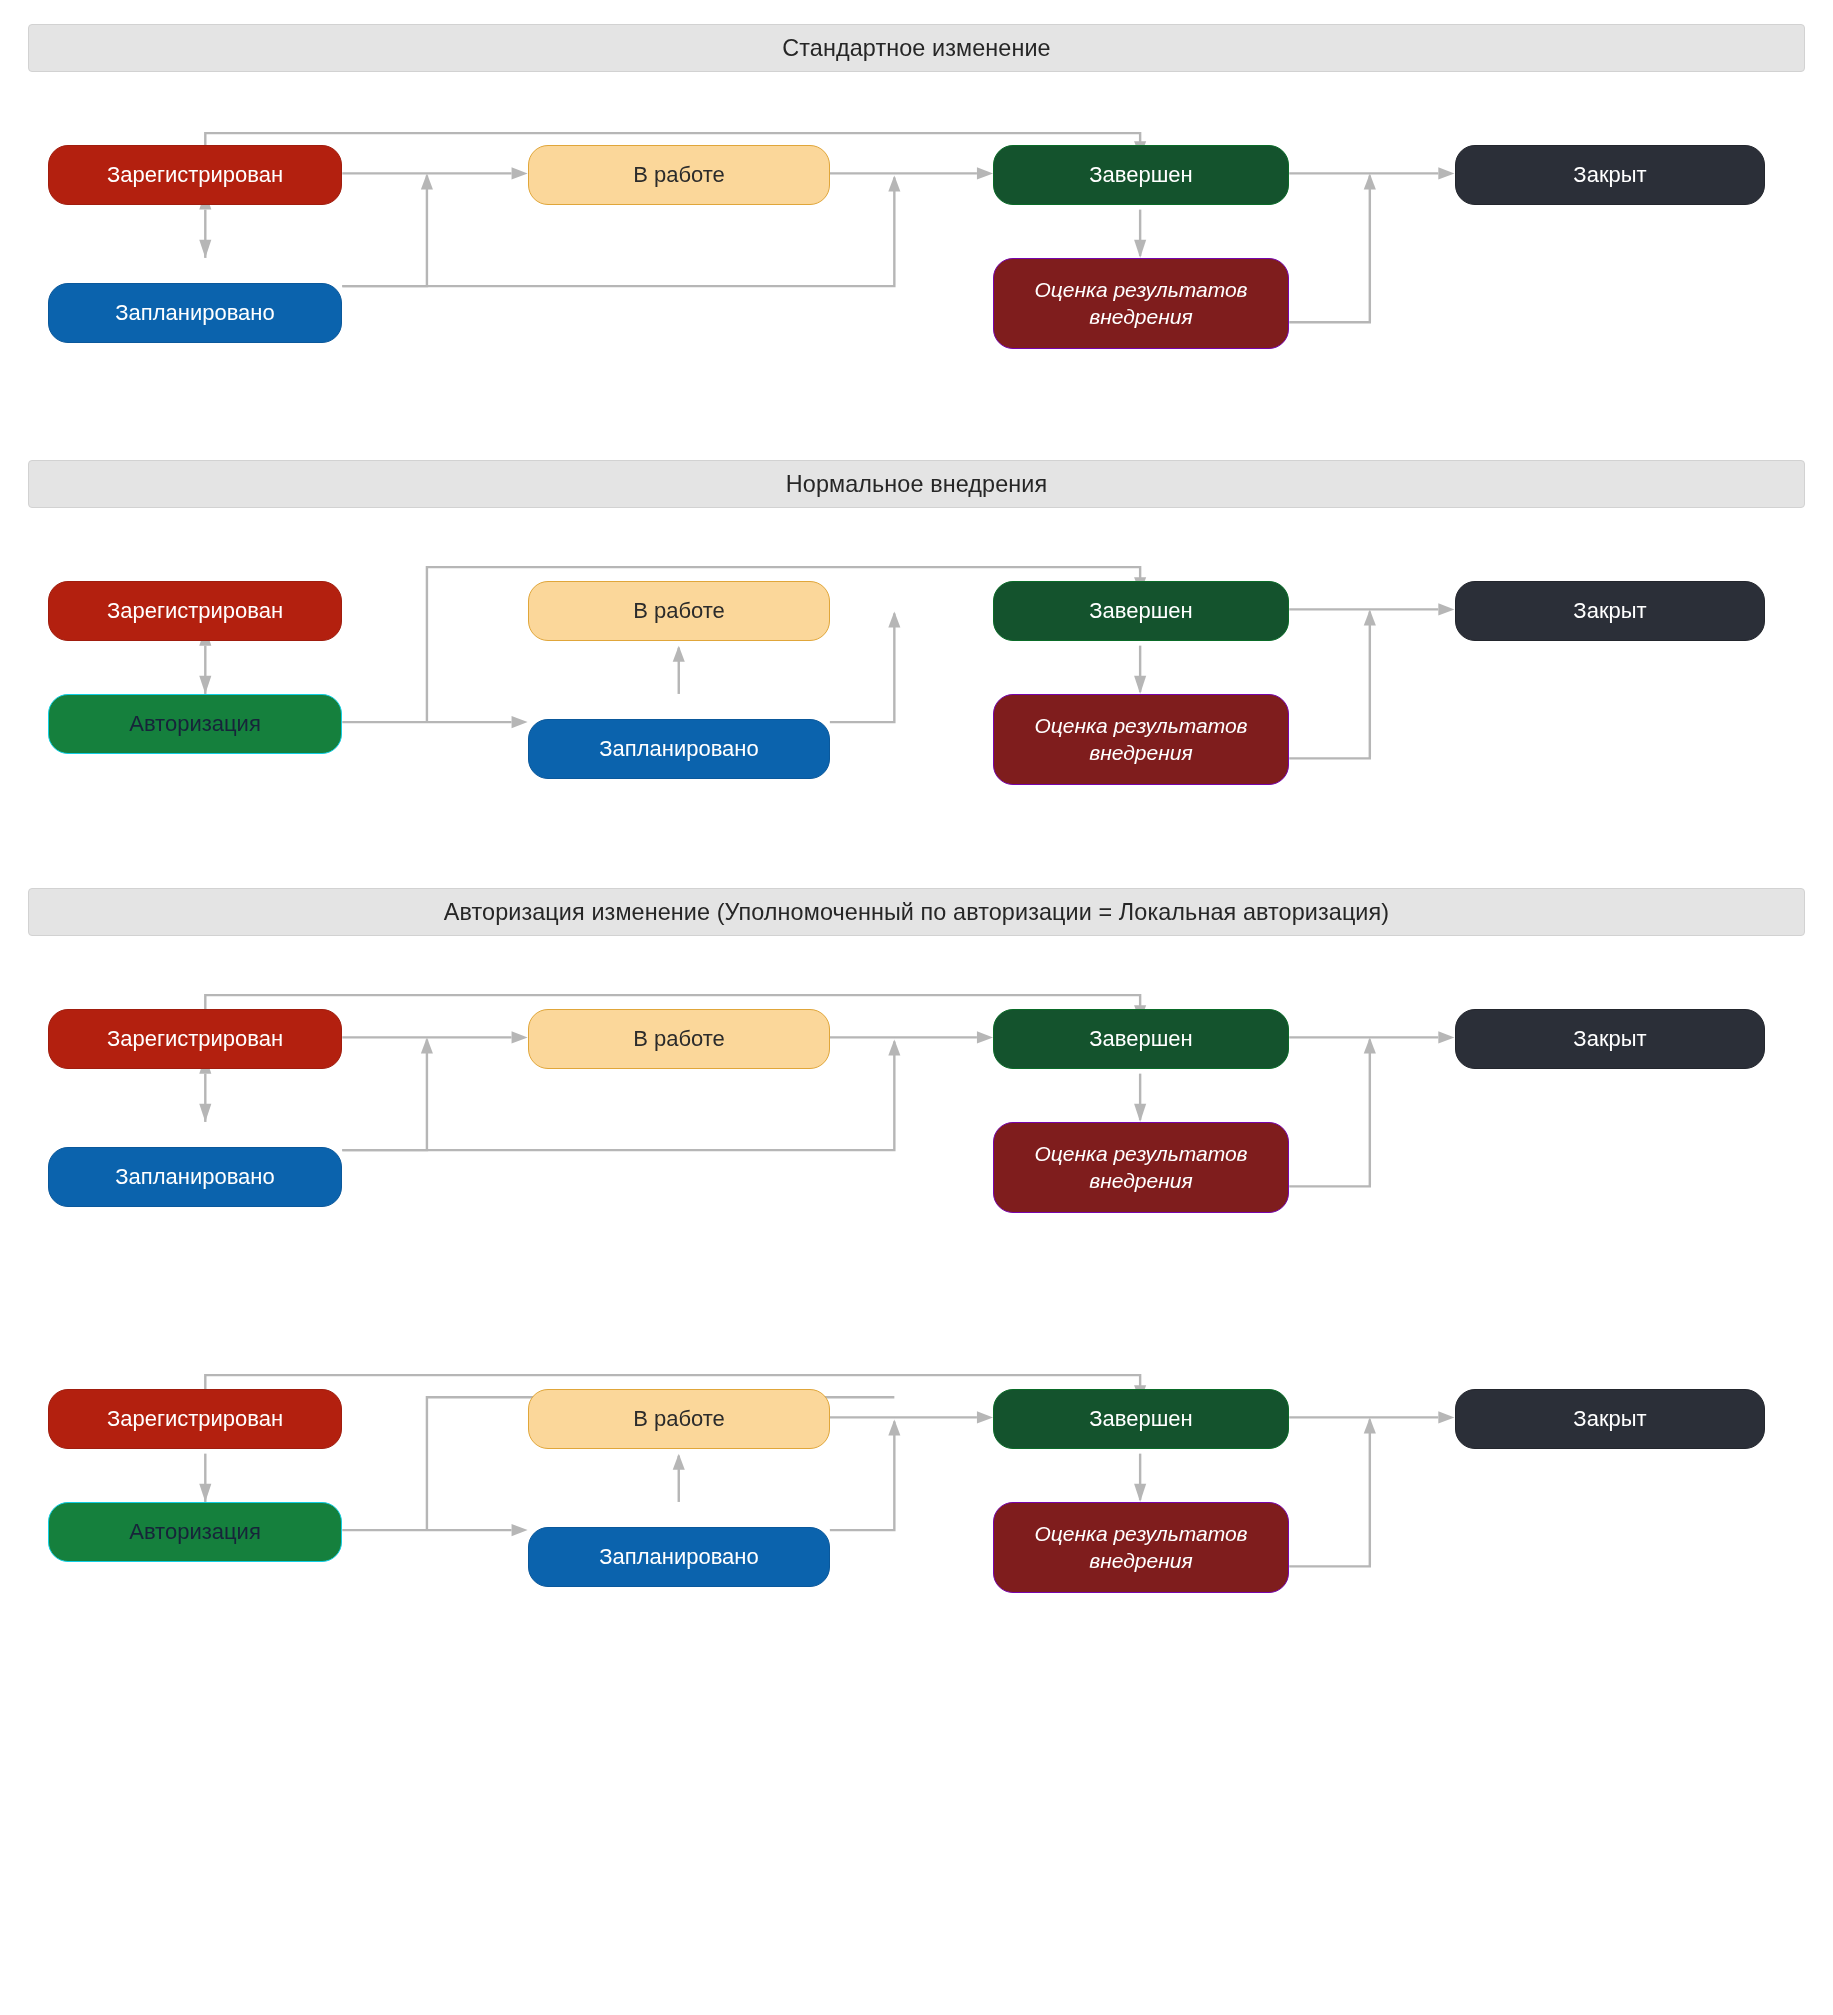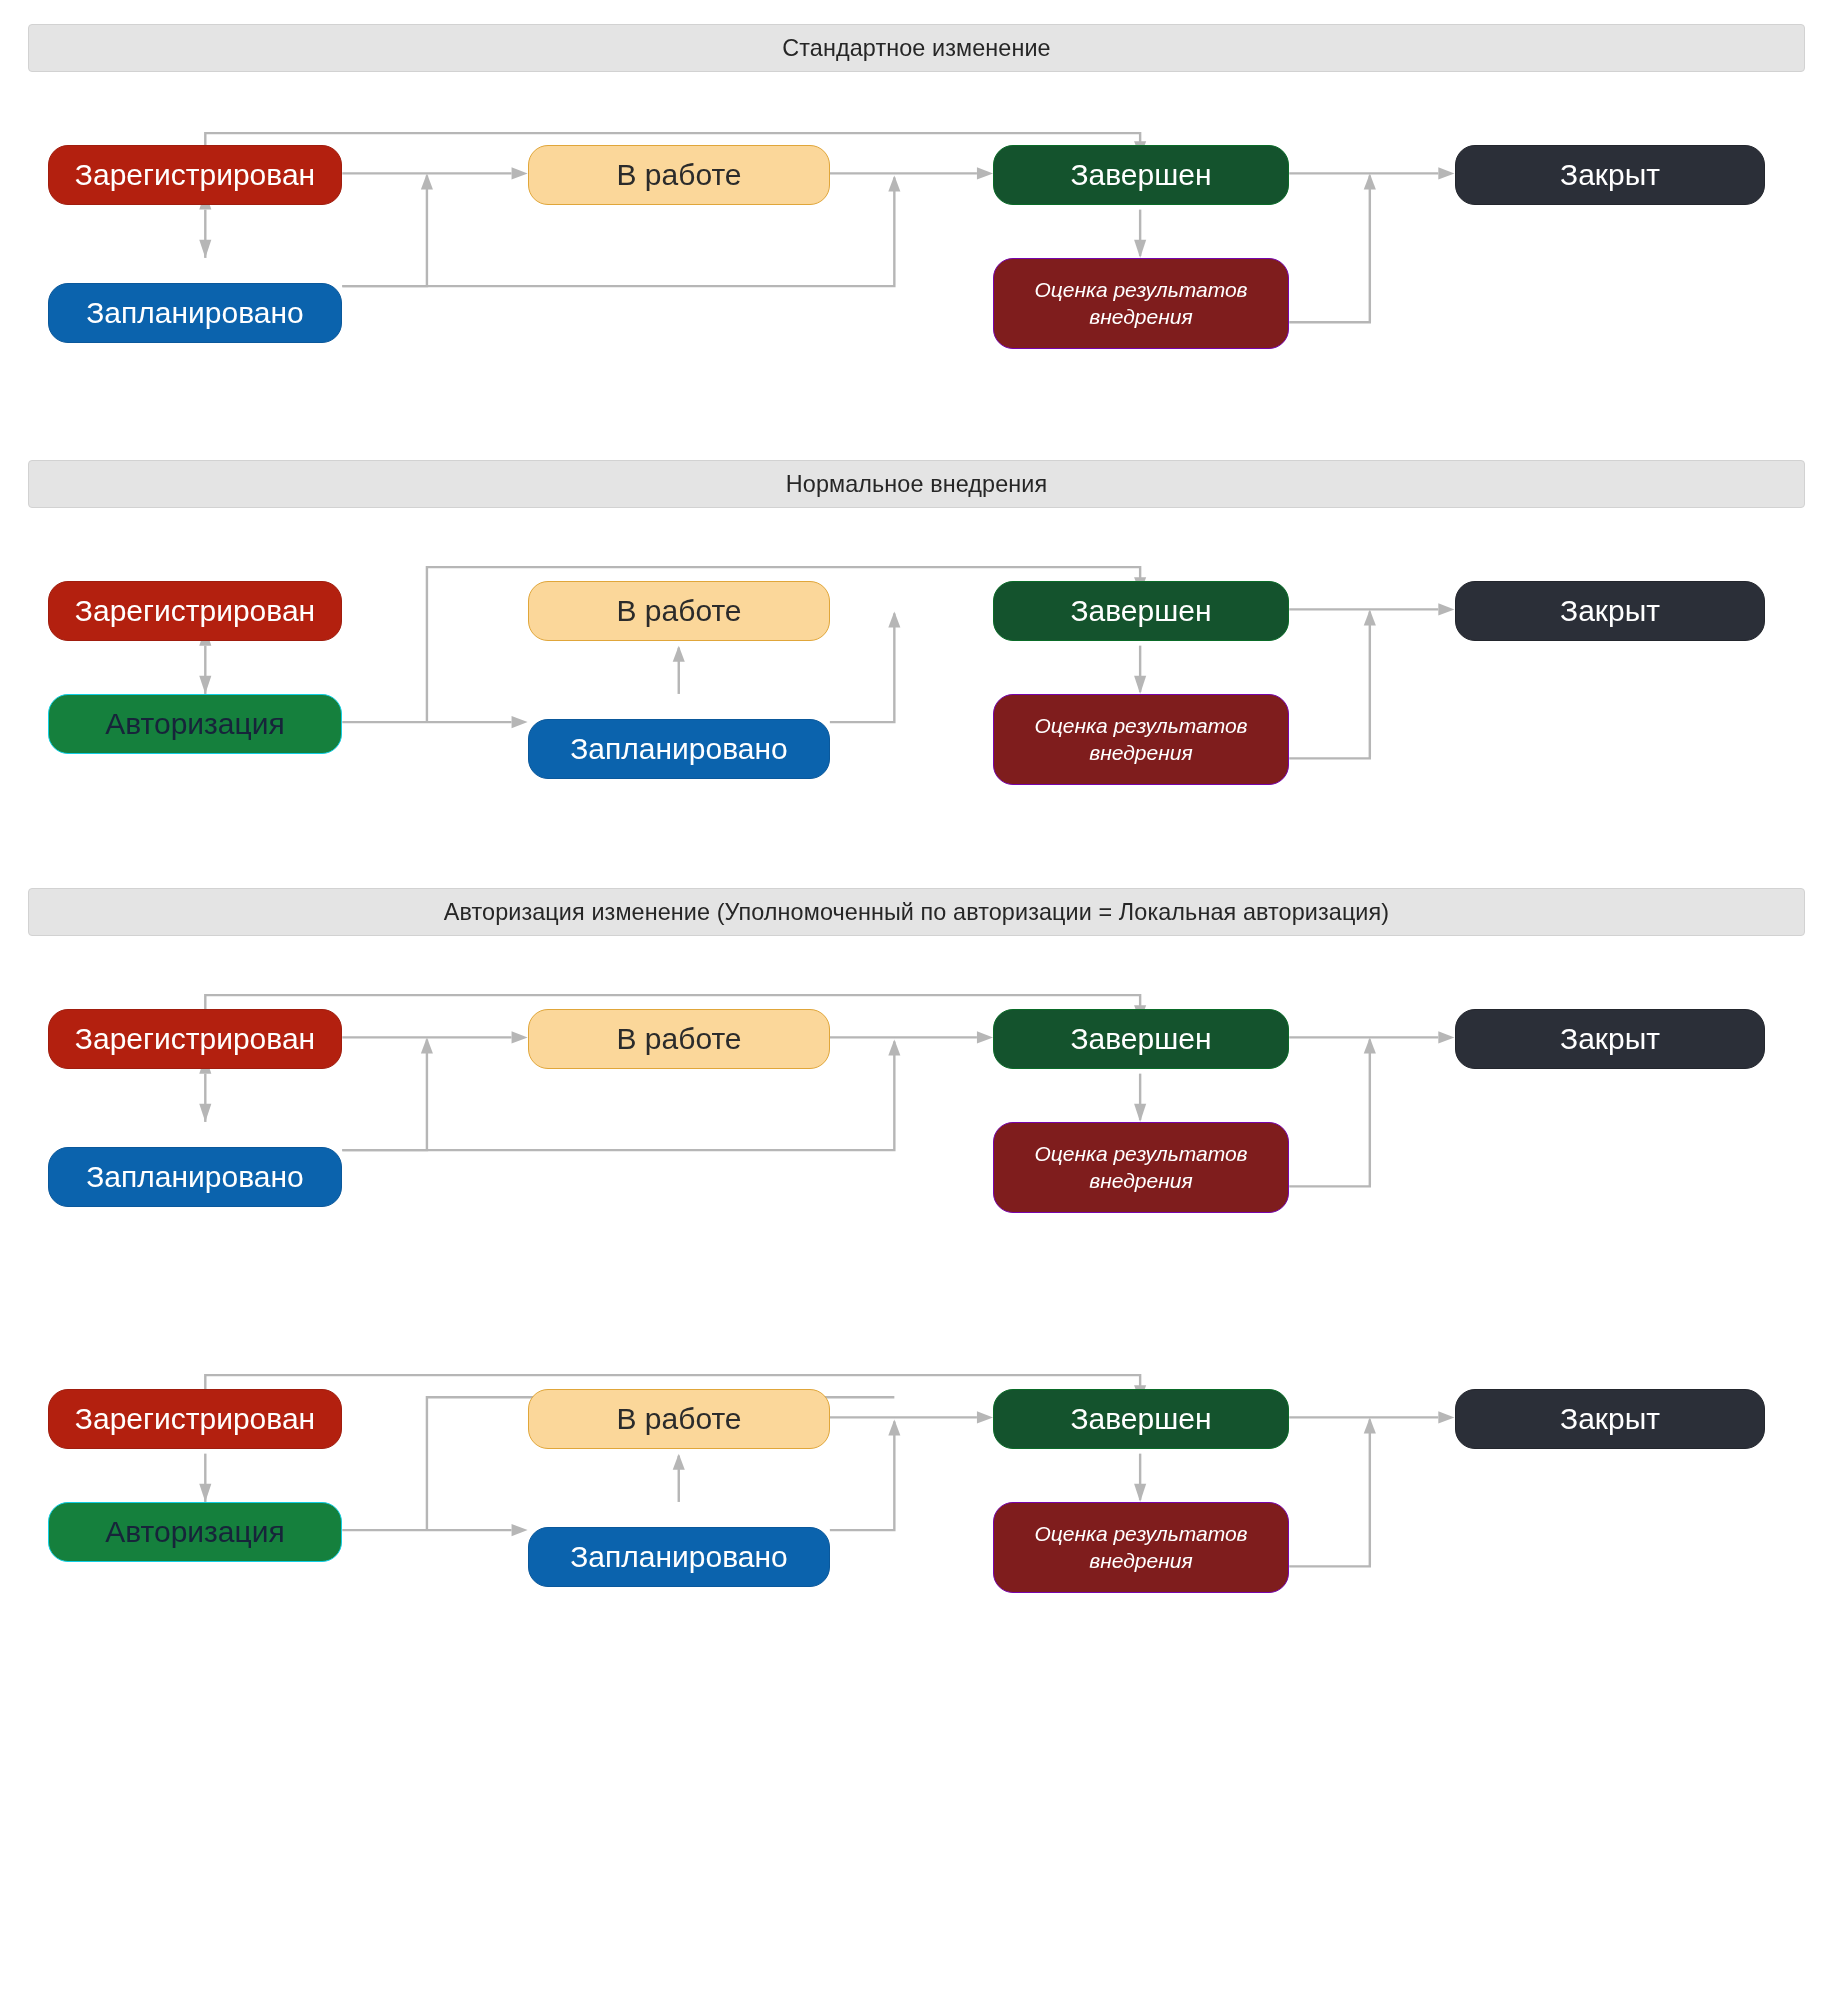--- a/index.html
+++ b/index.html
@@ -47,21 +47,21 @@
 
   
   .node {
     position: absolute;
     box-sizing: border-box;
     display: flex;
     align-items: center;
     justify-content: center;
     text-align: center;
     border-radius: 20px;
-    font-size: 30px;
+    font-size: 22px;
     line-height: 1.28;
     padding: 0 10.5px;
     z-index: 3;
   }
   .node.small-text { font-size: 21px; }
 
   .n-registered { background: #b3200f; border: 1.2px solid #a01d0e; color: #ffffff; }
   .n-planned    { background: #0b63ad; border: 1.2px solid #0a589b; color: #ffffff; margin-top: 25px; }
   .n-auth       { background: #15803d; border: 1.2px solid #10cee3; color: #17243a; }
   .n-inwork     { background: #fbd79a; border: 1.2px solid #e0a63a; color: #2b2b2b; }

